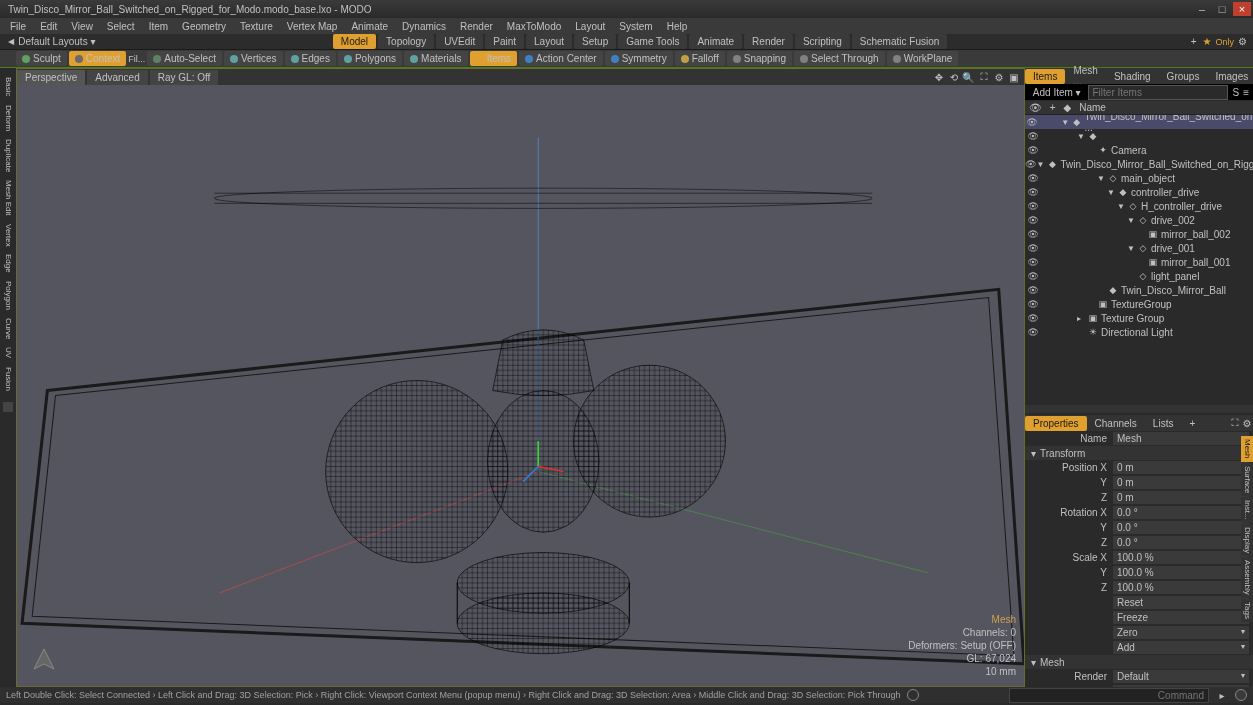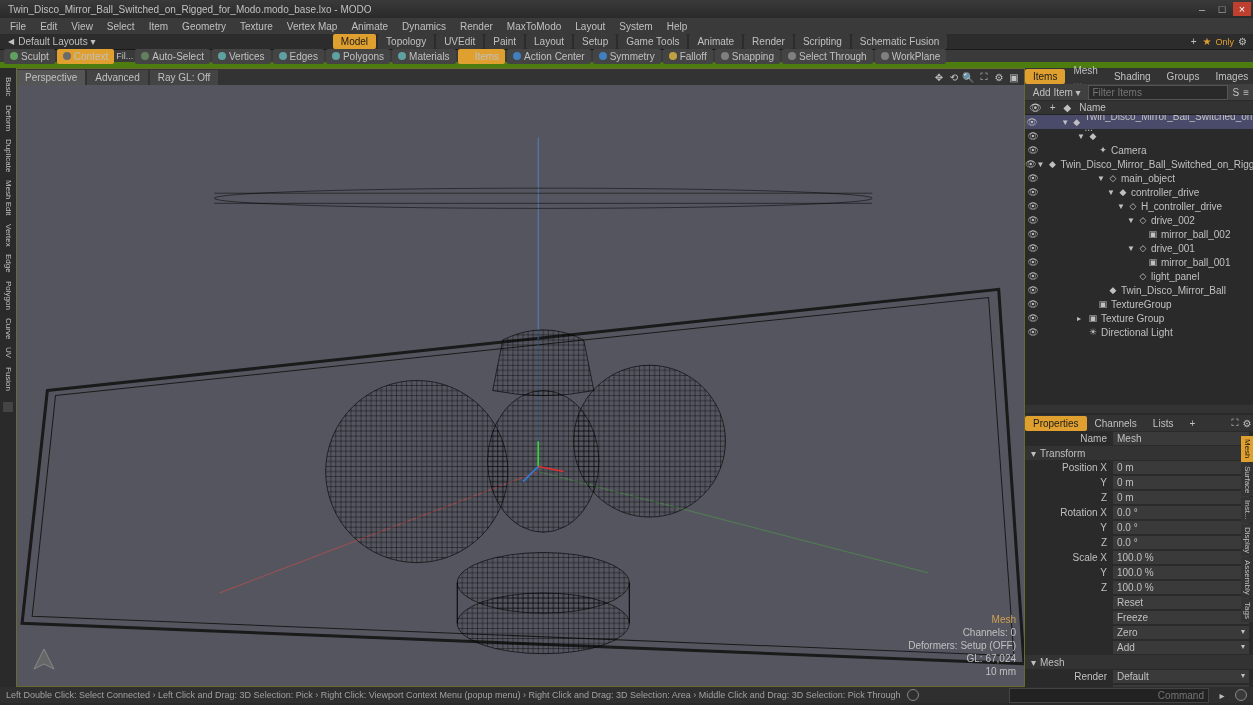--- a/index.html
+++ b/index.html
@@ -12,21 +12,21 @@
 .menubar .mitem { padding: 1px 6px; cursor: pointer; text-align: right; }
 .layoutbar { height: 16px; background: #2c2c2c; display: flex; align-items: center; border-bottom: 1px solid #1a1a1a; }
 .layoutbar .left { padding-left: 8px; display: flex; align-items: center; gap: 4px; }
 .layoutbar .arrow { font-size: 8px; }
 .layoutbar .center { flex: 1; display: flex; justify-content: center; gap: 2px; }
 .layoutbar .tab { padding: 2px 8px; background: #3a3a3a; border-radius: 2px; cursor: pointer; font-size: 10px; }
 .layoutbar .tab.active { background: #e0a030; color: #1a1a1a; }
 .layoutbar .plus { padding: 2px 6px; }
 .layoutbar .right { display: flex; align-items: center; gap: 4px; padding-right: 6px; }
 .layoutbar .only { color: #e0a030; font-size: 9px; }
-.toolbar { height: 18px; background: #3a3a3a; display: flex; align-items: center; gap: 2px; padding: 0 4px; border-bottom: 6px solid #4d7c0f; }
+.toolbar { height: 18px; background: #3a3a3a; display: flex; align-items: center; gap: 2px; padding: 0 16px; border-bottom: 1px solid #4d7c0f; }
 .toolbar .tbtn { padding: 2px 6px; background: #444; border-radius: 2px; display: flex; align-items: center; gap: 3px; cursor: pointer; font-size: 10px; }
 .toolbar .tbtn.active { background: #e0a030; color: #1a1a1a; }
 .toolbar .dot { width: 8px; height: 8px; border-radius: 50%; display: inline-block; }
 .main { display: flex; height: 619px; }
 .leftstrip { width: 16px; background: #2a2a2a; display: flex; flex-direction: column; align-items: center; padding-top: 6px; gap: 2px; }
 .leftstrip .lsitem { writing-mode: vertical-rl; font-size: 8px; padding: 3px 1px; cursor: pointer; }
 .leftstrip .sq { width: 10px; height: 10px; background: #444; margin-top: 6px; }
 .viewport-wrap { flex: 1; display: flex; flex-direction: column; border: 1px solid #6a6a30; }
 .vp-tabs { height: 16px; background: #333; display: flex; align-items: center; }
 .vp-tab { padding: 2px 8px; background: #444; margin-right: 2px; font-size: 10px; cursor: pointer; }
@@ -35,21 +35,21 @@
 .vp-icon { width: 12px; height: 12px; display: flex; align-items: center; justify-content: center; font-size: 10px; cursor: pointer; }
 .viewport { flex: 1; background: #555560; position: relative; overflow: hidden; }
 .vp-svg { position: absolute; inset: 0; width: 100%; height: 100%; }
 .vp-info { position: absolute; right: 8px; bottom: 8px; text-align: right; font-size: 10px; line-height: 13px; }
 .vp-info .head { color: #d0a050; }
 .axis-widget { position: absolute; left: 12px; bottom: 12px; width: 30px; height: 30px; }
 .rightpanel { width: 228px; background: #2a2a2a; display: flex; flex-direction: column; }
 .rp-tabs { height: 16px; background: #333; display: flex; align-items: center; }
 .rp-tab { padding: 2px 8px; font-size: 10px; cursor: pointer; }
 .rp-tab.active { background: #e0a030; color: #1a1a1a; border-radius: 2px; }
-.rp-row { height: 16px; background: #404040; display: flex; align-items: center; gap: 4px; padding: 0 4px; margin-bottom: 1px; }
+.rp-row { height: 16px; background: #000000; display: flex; align-items: center; gap: 4px; padding: 0 4px; margin-bottom: 1px; }
 .rp-row .add { flex: 1; text-align: center; font-size: 10px; }
 .rp-row input { flex: 1; background: #2a2a2a; border: 1px solid #555; color: #c0c0c0; padding: 1px 3px; font-size: 10px; }
 .rp-header { height: 14px; background: #333; display: flex; align-items: center; padding: 0 4px; gap: 8px; font-size: 10px; border-bottom: 1px solid #222; }
 .tree { background: #2a2a2a; height: 290px; overflow: auto; }
 .tree-row { height: 14px; display: flex; align-items: center; font-size: 10px; cursor: pointer; }
 .tree-row.sel { background: #4a4a6a; }
 .eye { width: 16px; text-align: center; font-size: 9px; }
 .tree-label { display: flex; align-items: center; gap: 3px; }
 .tree-label .tw { font-size: 8px; width: 8px; display: inline-block; }
 .tree-label .ico { width: 10px; height: 10px; display: inline-flex; align-items: center; justify-content: center; font-size: 9px; }

